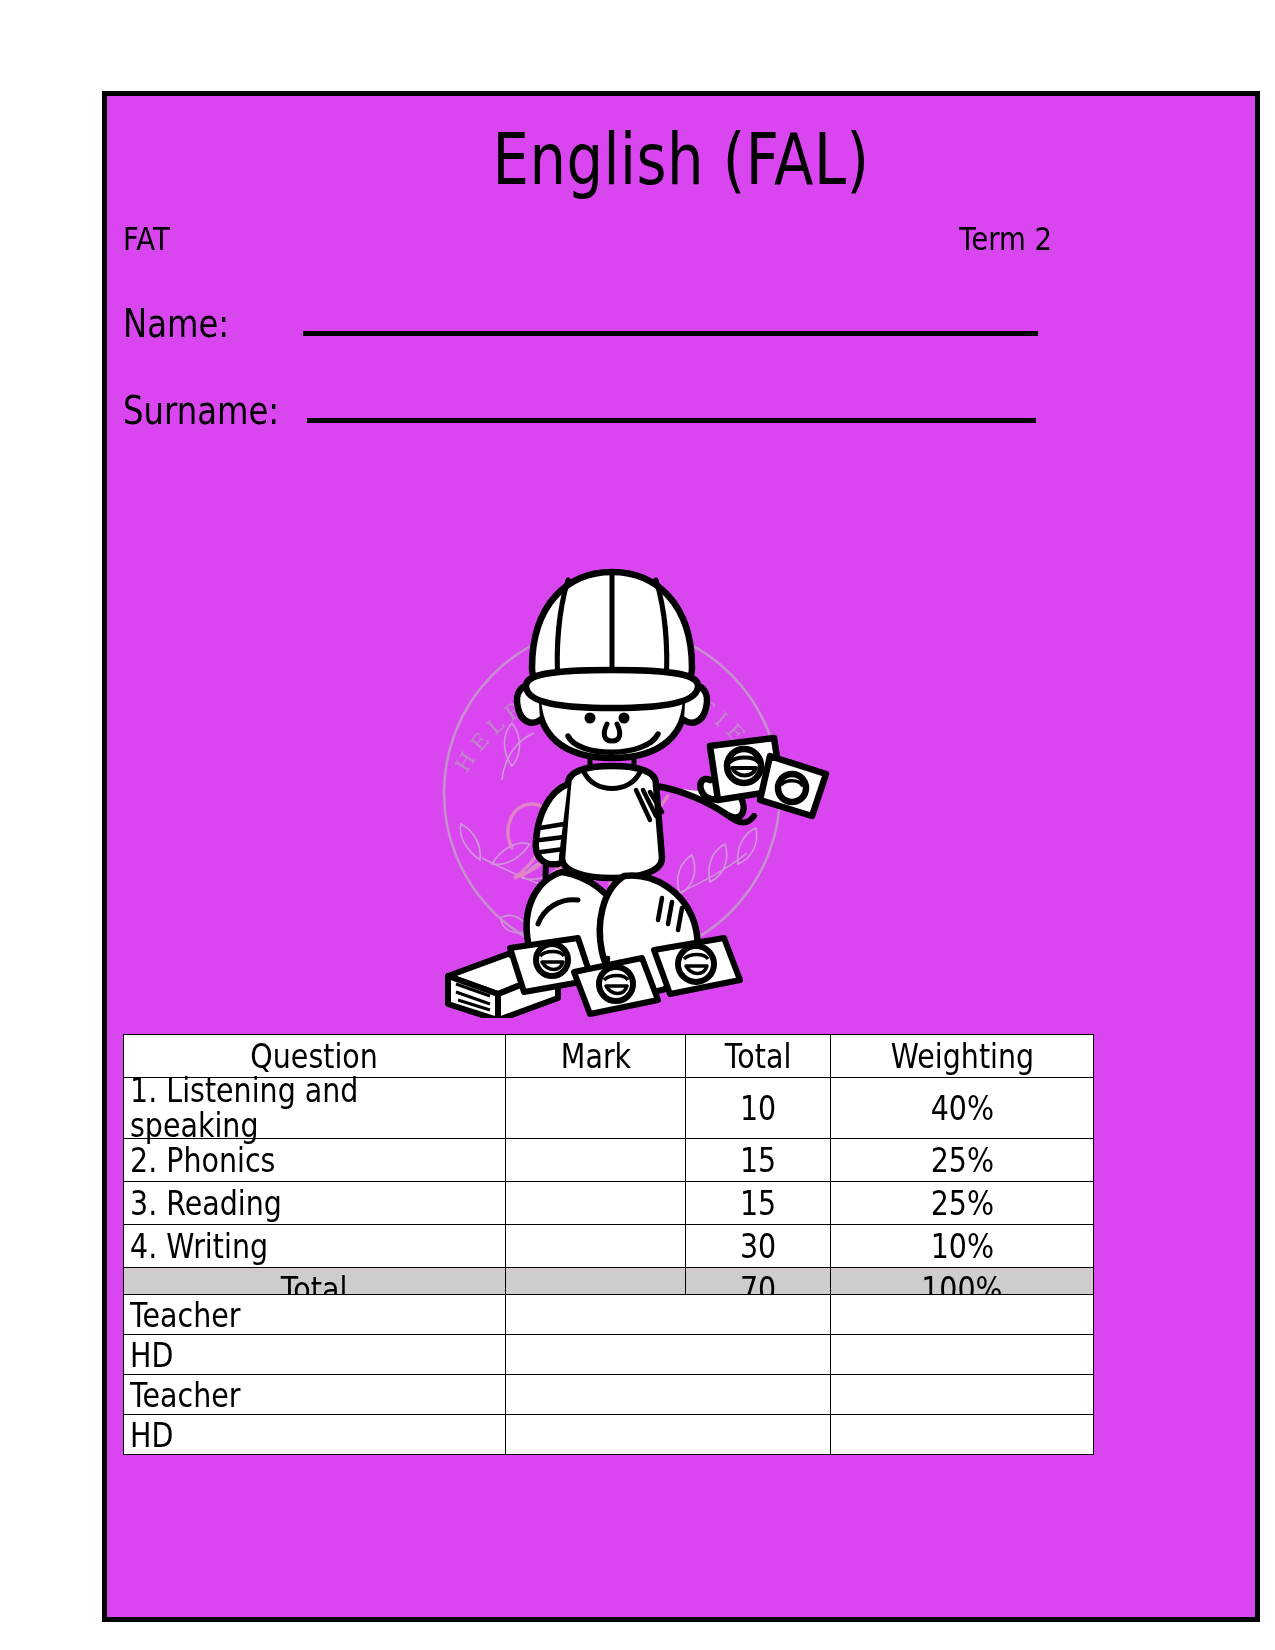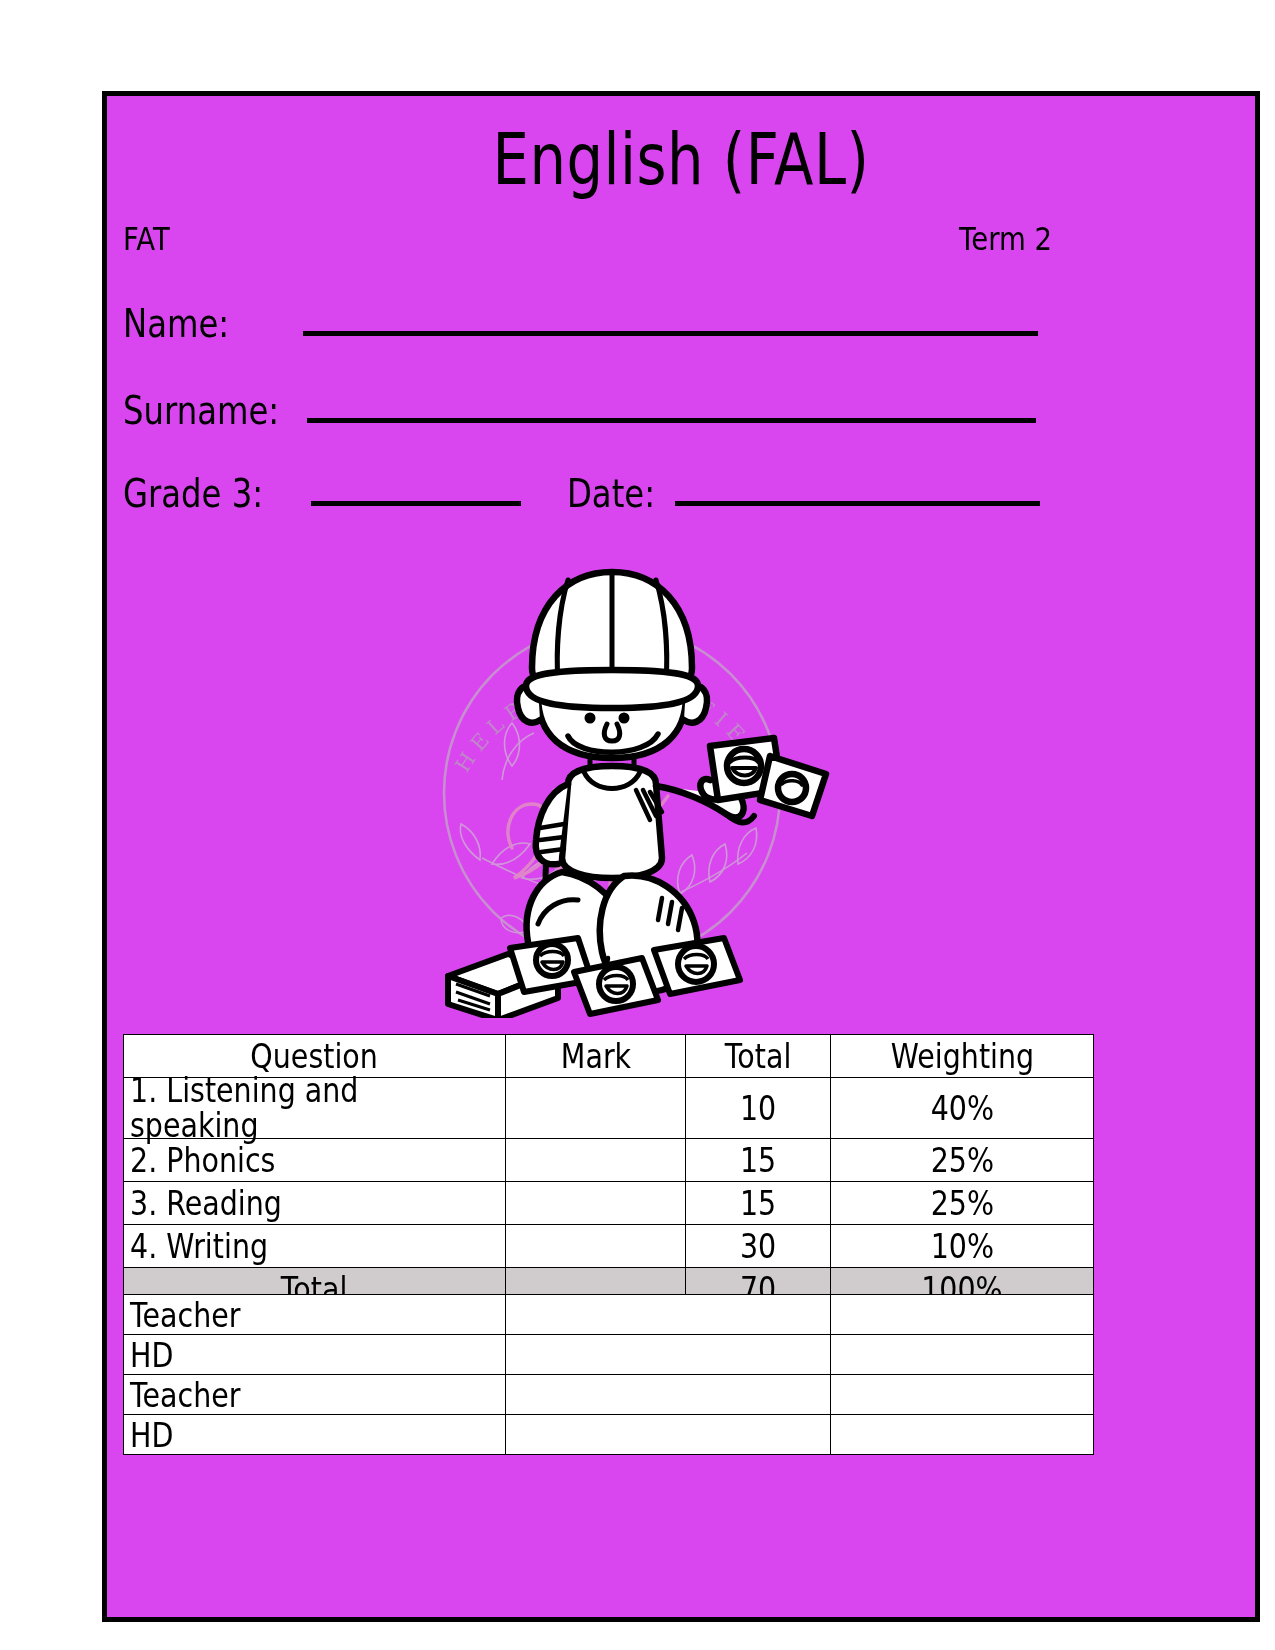--- a/index.html
+++ b/index.html
@@ -150,26 +150,20 @@
   <div class="field-row" id="field-name">
     <span class="field-label">Name:</span>
     <span class="field-rule"></span>
   </div>
 
   <div class="field-row" id="field-surname">
     <span class="field-label">Surname:</span>
     <span class="field-rule"></span>
   </div>
 
-  <div class="field-row" id="field-grade">
-    <span class="field-label">Grade 3:</span>
-    <span class="field-rule"></span>
-    <span class="field-label date-label">Date:</span>
-    <span class="field-rule date-rule"></span>
-  </div>
 
   <div id="illustration">
     <svg viewBox="0 0 500 490" xmlns="http://www.w3.org/2000/svg">
       <defs>
         <path id="arcTop" d="M 95,268 A 165,165 0 0 1 405,268" fill="none"></path>
         <path id="arcRight" d="M 404,200 A 165,165 0 0 1 300,400" fill="none"></path>
       </defs>
 
       <g opacity="0.62">
         <circle cx="250" cy="265" r="168" fill="none" stroke="#bdbdbd" stroke-width="2.5"></circle>

